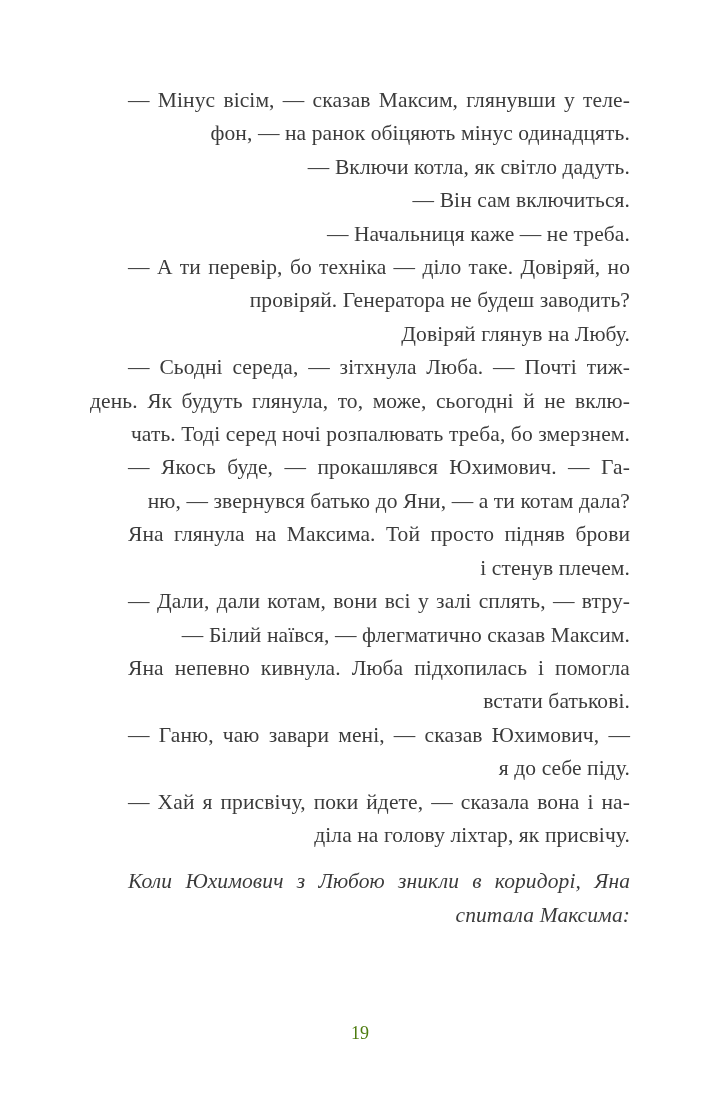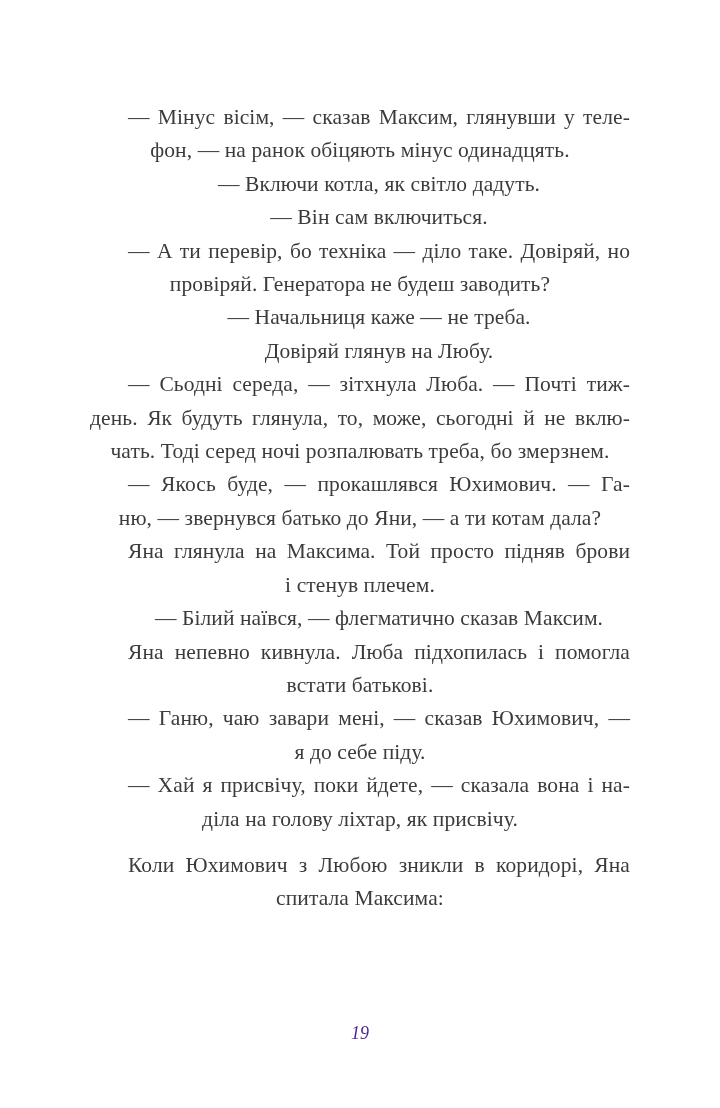--- a/index.html
+++ b/index.html
@@ -11,36 +11,37 @@
     position: relative;
     width: 720px;
     height: 1108px;
     background: #ffffff;
     font-family: "Liberation Serif", "DejaVu Serif", serif;
     overflow: hidden;
   }
   .text-block {
     position: absolute;
     left: 90px;
-    top: 101px;
+    top: 84px;
     width: 540px;
     font-size: 21.5px;
     line-height: 33.4px;
     color: #3b3b3b;
     letter-spacing: 0.1px;
   }
   .paragraph {
     margin: 0;
     padding: 0;
   }
   .paragraph.section-break {
     margin-top: 13px;
+    font-style: italic;
   }
   .line {
-    text-align: center;
+    text-align: right;
     white-space: normal;
   }
   .line.full {
     text-align: justify;
     text-align-last: justify;
   }
   .line.first {
     text-indent: 38px;
   }
   .page-number {
@@ -63,43 +64,44 @@
         <div class="line full first">— Мінус вісім, — сказав Максим, глянувши у теле-</div>
         <div class="line">фон, — на ранок обіцяють мінус одинадцять.</div>
       </div>
       <div class="paragraph">
         <div class="line first">— Включи котла, як світло дадуть.</div>
       </div>
       <div class="paragraph">
         <div class="line first">— Він сам включиться.</div>
       </div>
       <div class="paragraph">
+        <div class="line first">— Начальниця каже — не треба.</div>
+      </div>
+      <div class="paragraph">
         <div class="line full first">— А ти перевір, бо техніка — діло таке. Довіряй, но</div>
         <div class="line">провіряй. Генератора не будеш заводить?</div>
-      </div>
-      <div class="paragraph">
-        <div class="line first">— Начальниця каже — не треба.</div>
       </div>
       <div class="paragraph">
         <div class="line first">Довіряй глянув на Любу.</div>
       </div>
       <div class="paragraph">
         <div class="line full first">— Сьодні середа, — зітхнула Люба. — Почті тиж-</div>
         <div class="line full">день. Як будуть глянула, то, може, сьогодні й не вклю-</div>
         <div class="line">чать. Тоді серед ночі розпалювать треба, бо змерзнем.</div>
       </div>
       <div class="paragraph">
         <div class="line full first">— Якось буде, — прокашлявся Юхимович. — Га-</div>
         <div class="line">ню, — звернувся батько до Яни, — а ти котам дала?</div>
       </div>
       <div class="paragraph">
         <div class="line full first">Яна глянула на Максима. Той просто підняв брови</div>
         <div class="line">і стенув плечем.</div>
       </div>
       <div class="paragraph">
+        <div class="line full first">— Дали, дали котам, вони всі у залі сплять, — втру-</div>
       </div>
       <div class="paragraph">
         <div class="line first">— Білий наївся, — флегматично сказав Максим.</div>
       </div>
       <div class="paragraph">
         <div class="line full first">Яна непевно кивнула. Люба підхопилась і помогла</div>
         <div class="line">встати батькові.</div>
       </div>
       <div class="paragraph">
         <div class="line full first">— Ганю, чаю завари мені, — сказав Юхимович, —</div>
@@ -107,14 +109,14 @@
       </div>
       <div class="paragraph">
         <div class="line full first">— Хай я присвічу, поки йдете, — сказала вона і на-</div>
         <div class="line">діла на голову ліхтар, як присвічу.</div>
       </div>
       <div class="paragraph section-break">
         <div class="line full first">Коли Юхимович з Любою зникли в коридорі, Яна</div>
         <div class="line">спитала Максима:</div>
       </div>
     </div>
-  <div class="page-number" style="color: #4c1d95; font-style: italic;">19</div>
+  <div class="page-number" style="color: #4d7c0f;">19</div>
 </div>
 
 </body></html>

